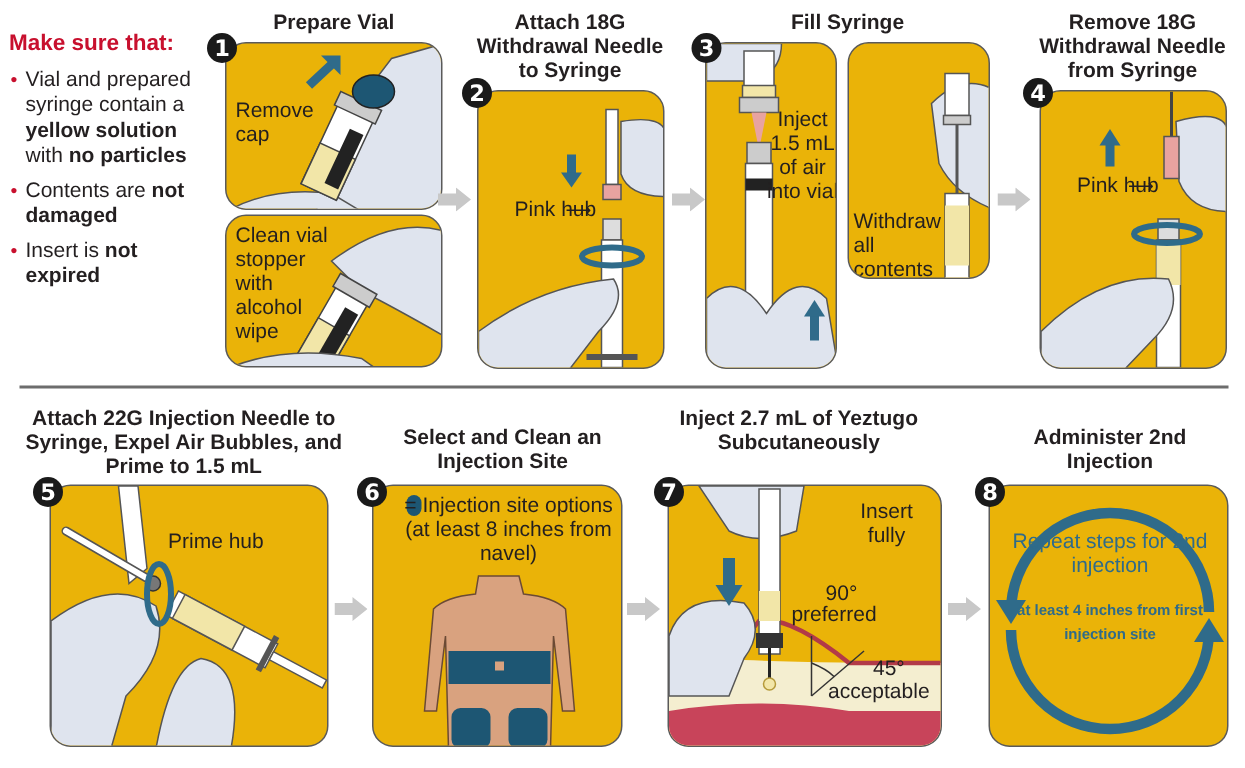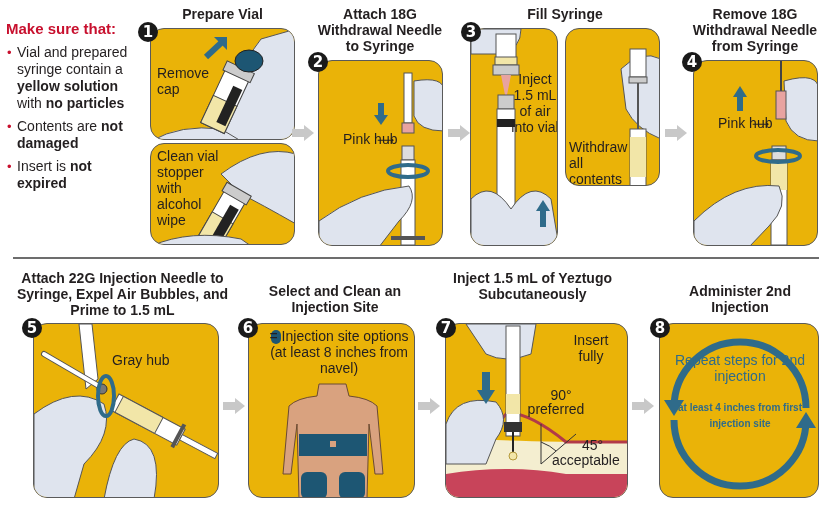--- a/index.html
+++ b/index.html
@@ -163,21 +163,21 @@
       <g transform="rotate(28 120 100)">
         <rect x="75" y="90" width="75" height="18" fill="#fff" stroke="#555"></rect>
         <rect x="80" y="90" width="45" height="18" fill="#f2e6a8" stroke="#555"></rect>
         <rect x="150" y="96" width="40" height="6" fill="#fff" stroke="#555"></rect>
         <rect x="145" y="86" width="4" height="26" fill="#555"></rect>
       </g>
       <path d="M0 175 L0 90 Q40 60 70 80 Q80 110 50 140 L40 175 Z" fill="#dfe4ee" stroke="#555"></path>
       <path d="M70 175 Q80 120 100 115 Q130 120 120 175 Z" fill="#dfe4ee" stroke="#555"></path>
       <ellipse cx="72" cy="72" rx="8" ry="20" fill="none" stroke="#2f6b8a" stroke-width="4"></ellipse>
     </svg>
-    <div class="label" style="left:78px;top:28px;">Gray hub</div>
+    <div class="label" style="left:78px;top:28px;">Prime hub</div>
   </div>
 </div>
 
 <div class="abs" style="left:223px;top:398px;"><svg width="22" height="16">
       <path d="M0 4 H12 V0 L22 8 L12 16 V12 H0 Z" fill="#c8c8c8"></path>
     </svg></div>
 <div class="abs" style="left:418px;top:398px;"><svg width="22" height="16">
       <path d="M0 4 H12 V0 L22 8 L12 16 V12 H0 Z" fill="#c8c8c8"></path>
     </svg></div>
 <div class="abs" style="left:632px;top:398px;"><svg width="22" height="16">
@@ -194,21 +194,21 @@
       <rect x="81" y="117" width="6" height="6" fill="#d9a27f"></rect>
       <rect x="52" y="148" width="26" height="27" rx="6" fill="#1d5673"></rect>
       <rect x="90" y="148" width="26" height="27" rx="6" fill="#1d5673"></rect>
     </svg>
     <div class="abs" style="left:22px;top:6px;width:10px;height:14px;border-radius:5px;background:#1d5673;"></div>
     <div class="label center" style="left:20px;top:4px;width:140px;">= Injection site options (at least 8 inches from navel)</div>
   </div>
 </div>
 
 <div>
-  <div class="title" style="left:440px;top:270px;width:185px;">Inject 1.5 mL of Yeztugo Subcutaneously</div>
+  <div class="title" style="left:440px;top:270px;width:185px;">Inject 2.7 mL of Yeztugo Subcutaneously</div>
   <div class="badge" style="left:436px;top:318px;">7</div>
   <div class="panel" style="left:445px;top:323px;width:183px;height:175px;">
     <svg width="183" height="175">
       <path d="M0 175 L0 110 Q10 118 183 118 L183 175 Z" fill="#f4eed0"></path>
       <path d="M0 110 Q40 118 60 90 Q80 86 120 118 L183 118" fill="none" stroke="#b23a48" stroke-width="3"></path>
       <path d="M0 150 Q60 140 120 150 L183 150 L183 175 L0 175 Z" fill="#c8445a"></path>
       <path d="M20 0 L90 0 L85 30 Q60 40 40 30 Z" fill="#dfe4ee" stroke="#555"></path>
       <rect x="60" y="2" width="14" height="110" fill="#fff" stroke="#555"></rect>
       <rect x="60" y="70" width="14" height="20" fill="#f2e6a8"></rect>
       <rect x="58" y="98" width="18" height="10" fill="#333"></rect>

